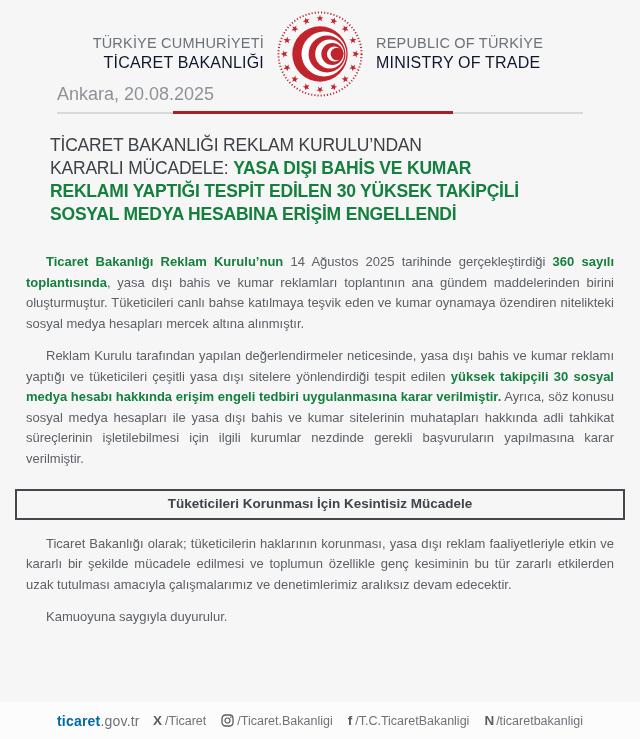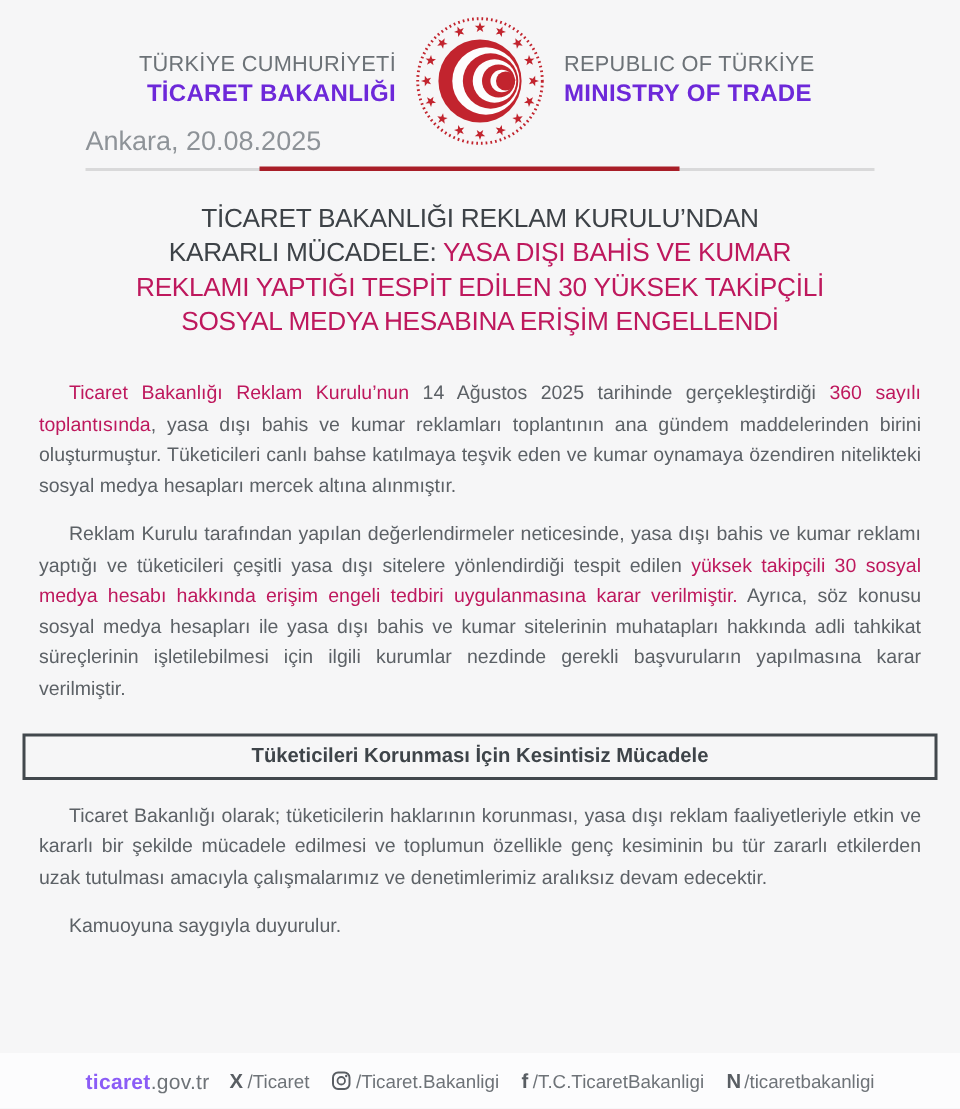--- a/index.html
+++ b/index.html
@@ -8,48 +8,48 @@
     background:#f6f6f7;
     font-family:"Liberation Sans", sans-serif;
     color:#5c6166;
   }
   
   .header-row{display:flex;align-items:center;padding:10px 38px 0;}
   .header-side{flex:1;line-height:1.3;}
   .header-left{text-align:right;}
   .header-right{text-align:left;}
   .h-line1{font-size:14.5px;color:#6c7277;letter-spacing:.2px;}
-  .h-line2{font-size:16px;font-weight:700;color:#6d28d9;letter-spacing:.2px;}
+  .h-line2{font-size:16px;font-weight:400;color:#0f172a;letter-spacing:.2px;}
   .emblem{width:88px;height:88px;flex:0 0 auto;margin:0 12px;}
   .dateline{padding:0 57px;margin-top:-14px;font-size:18px;color:#8e9398;}
   .rule{margin:6px 57px 0;height:3px;position:relative;}
   .rule-gray{position:absolute;left:0;right:0;top:1px;height:2px;background:#d9d9da;}
   .rule-red{position:absolute;left:116px;width:280px;top:0;height:3px;}
   
-  .title{margin:20px 50px 0;text-align:center;color:#3d4247;
+  .title{margin:20px 50px 0;color:#3d4247;
          font-size:17.5px;line-height:23px;letter-spacing:-.2px;}
-  .title .b, .b{font-weight:400;color:#be185d;}
+  .title .b, .b{font-weight:700;color:#15803d;}
   
   .content{padding:0 26px;}
   .body-p{text-align:justify;font-size:13px;line-height:20.5px;
           margin:0;text-indent:20px;color:#5c6166;}
   .mt-p1{margin-top:26px;}
   .mt-p2{margin-top:12px;}
   .mt-p3{margin-top:14px;}
   .decree-box{margin:20px -11px 0;border:2px solid #42484d;text-align:center;
               font-weight:700;color:#3e4449;font-size:13.5px;line-height:18.5px;
               padding:4px 10px;background:transparent;}
   .box-gap{margin-top:12px;}
   .closing{margin-top:12px;font-size:13px;text-indent:20px;text-align:left;}
   
   .footer{position:absolute;left:0;right:0;bottom:0;height:37px;background:#fcfcfd;
           display:flex;align-items:center;justify-content:space-between;
           padding:0 57px;box-sizing:border-box;}
   .site{font-size:14px;color:#6e7378;letter-spacing:.2px;}
-  .site .site-b{font-weight:700;color:#8b5cf6;}
+  .site .site-b{font-weight:700;color:#0369a1;}
   .social{display:flex;align-items:center;gap:15px;font-size:12.5px;color:#6e7378;}
   .social-item{display:flex;align-items:center;gap:3px;}
   .glyph-icon{font-weight:700;color:#595e63;font-size:13.5px;line-height:1;}
   .ig-svg{display:block;}
 </style>
 </head>
 <body>
 
 <div class="header-row">
   <div class="header-side header-left">

